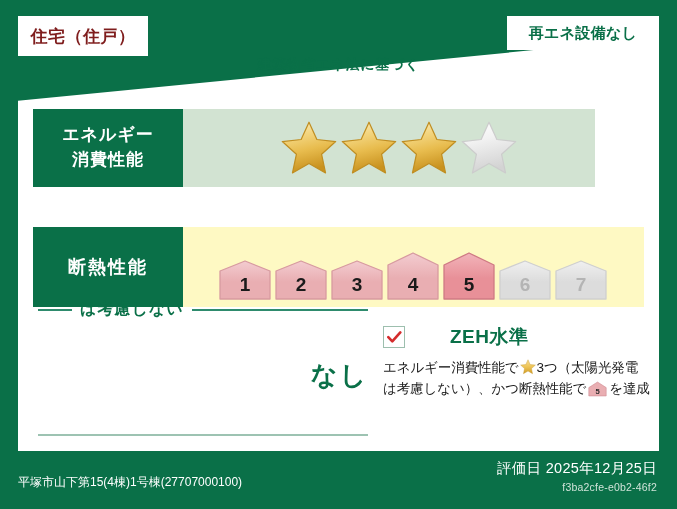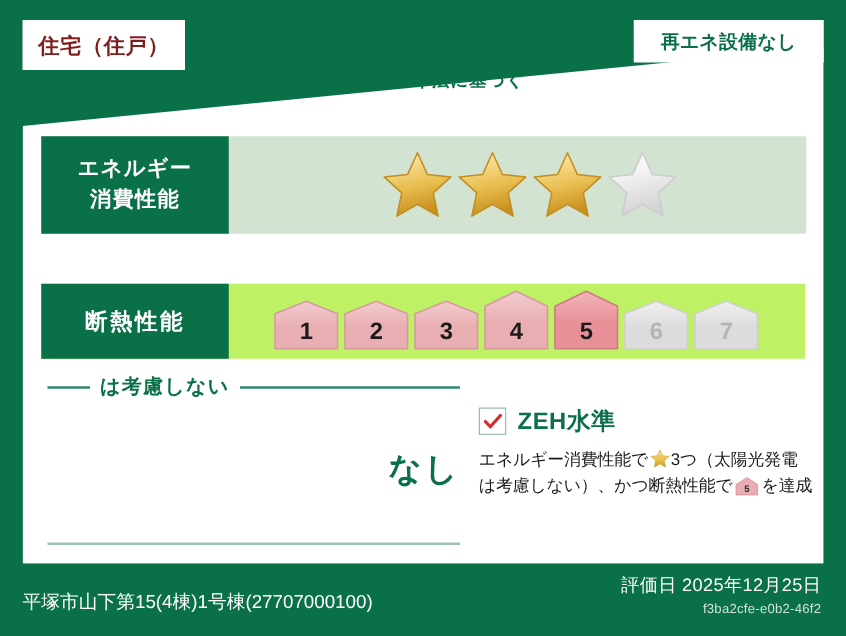--- a/index.html
+++ b/index.html
@@ -62,39 +62,39 @@
   }
 
   
   #content{
     position:absolute;
     left:18px;top:16px;right:18px;bottom:58px;
   }
 
   
   #energy-row{
-    position:absolute;left:15px;top:93px;width:612px;height:78px;
+    position:absolute;left:15px;top:93px;width:562px;height:78px;
     background:#d2e3d2;
     display:flex;align-items:stretch;
   }
   #energy-label{
     width:150px;background:#0a7048;
     display:flex;flex-direction:column;align-items:center;justify-content:center;
     color:#fff;font-weight:bold;font-size:17px;line-height:1.45;letter-spacing:1px;
   }
   #stars-area{
     flex:1;display:flex;align-items:center;justify-content:center;gap:4px;
     padding-left:20px;
   }
   .star{width:56px;height:56px;display:block;}
 
   
   #insul-row{
-    position:absolute;left:15px;top:211px;width:611px;height:60px;
-    background:#bef264;
+    position:absolute;left:15px;top:211px;width:611px;height:80px;
+    background:#fef9c3;
     display:flex;align-items:stretch;
   }
   #insul-label{
     width:150px;background:#0a7048;
     display:flex;align-items:center;justify-content:center;
     color:#fff;font-weight:bold;font-size:18px;letter-spacing:2px;
   }
   #houses-area{
     flex:1;display:flex;align-items:flex-end;justify-content:center;
     gap:2px;padding:0 12px 6px 10px;
@@ -123,37 +123,37 @@
 
   
   #zeh-block{
     position:absolute;left:365px;top:308px;width:290px;
   }
   #zeh-head{display:flex;align-items:center;gap:9px;}
   #zeh-checkbox{
     width:20px;height:20px;border:1.6px solid #9dbfae;background:#fff;
     display:flex;align-items:center;justify-content:center;flex:0 0 auto;
   }
-  #zeh-title{color:#0a7048;font-weight:bold;font-size:19px;letter-spacing:.5px;}
+  #zeh-title{color:#0a7048;font-weight:bold;font-size:19px;letter-spacing:.5px;margin-left:36px;}
   #zeh-desc{
     margin-top:8px;color:#1a1a1a;font-size:13.5px;line-height:1.55;letter-spacing:-.1px;
   }
   .inline-star{vertical-align:-3px;margin:0 1px;}
   .inline-house{vertical-align:-4px;margin:0 2px;}
 
   
   #footer-left{
     position:absolute;left:18px;bottom:18px;
     display:flex;align-items:center;gap:9px;
   }
   #self-eval{
     background:#ffffff;color:#0a7048;font-weight:bold;
     font-size:16px;letter-spacing:1px;padding:3px 8px;line-height:1.2;
   }
-  #address{color:#ffffff;font-size:15px;letter-spacing:0;}
+  #address{color:#ffffff;font-size:12px;letter-spacing:0;}
   #footer-right{
     position:absolute;right:20px;bottom:16px;text-align:right;
   }
   #eval-date{color:#ffffff;font-size:14.5px;letter-spacing:.3px;}
   #doc-id{color:#cfe3d8;font-size:10.5px;margin-top:3px;letter-spacing:.2px;}
 </style>
 </head>
 <body>
 
 <div id="label-root">

